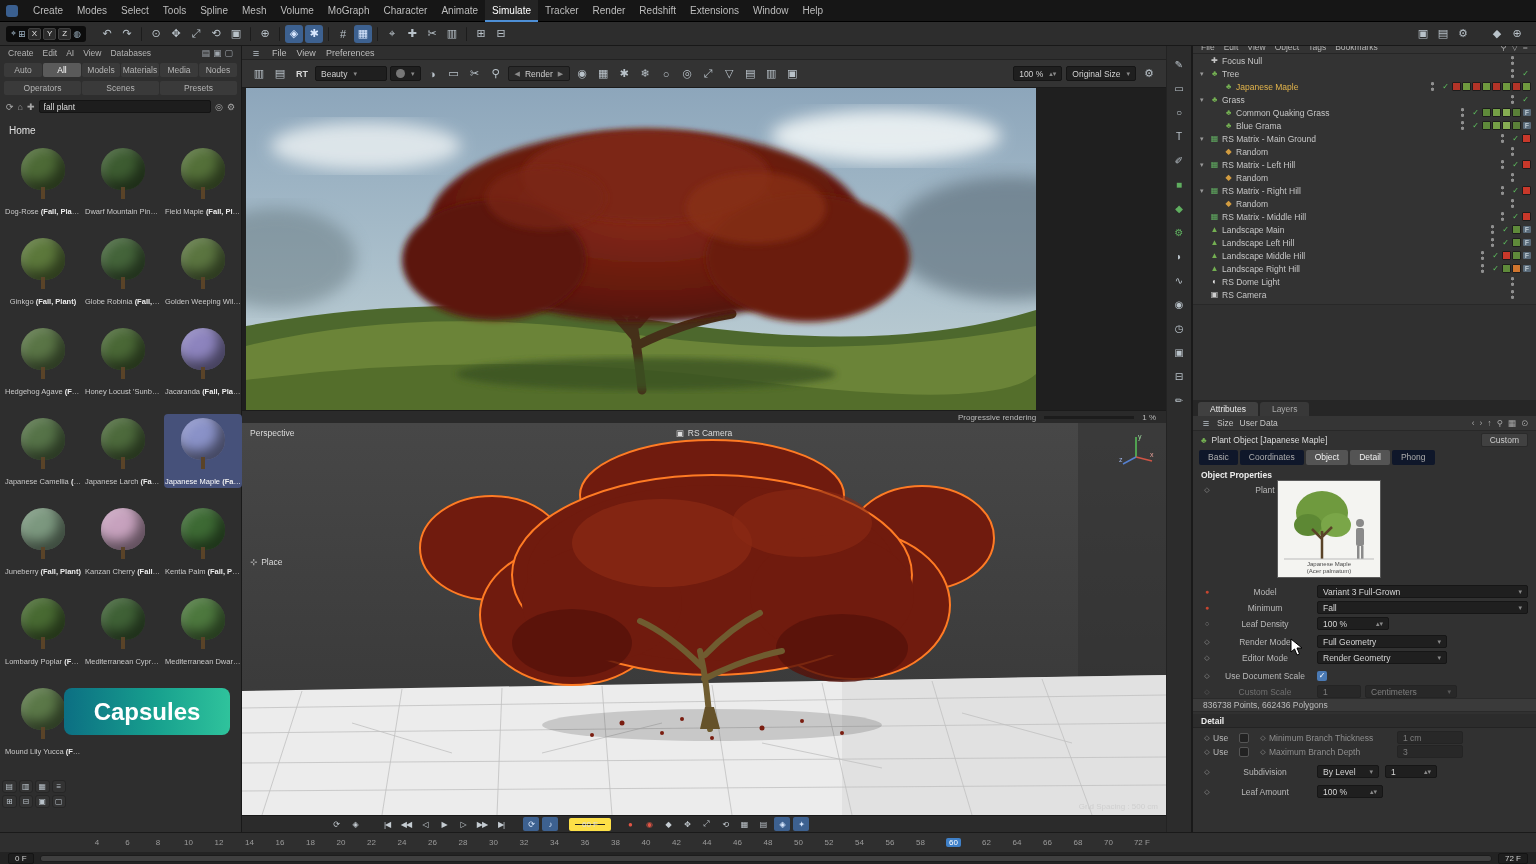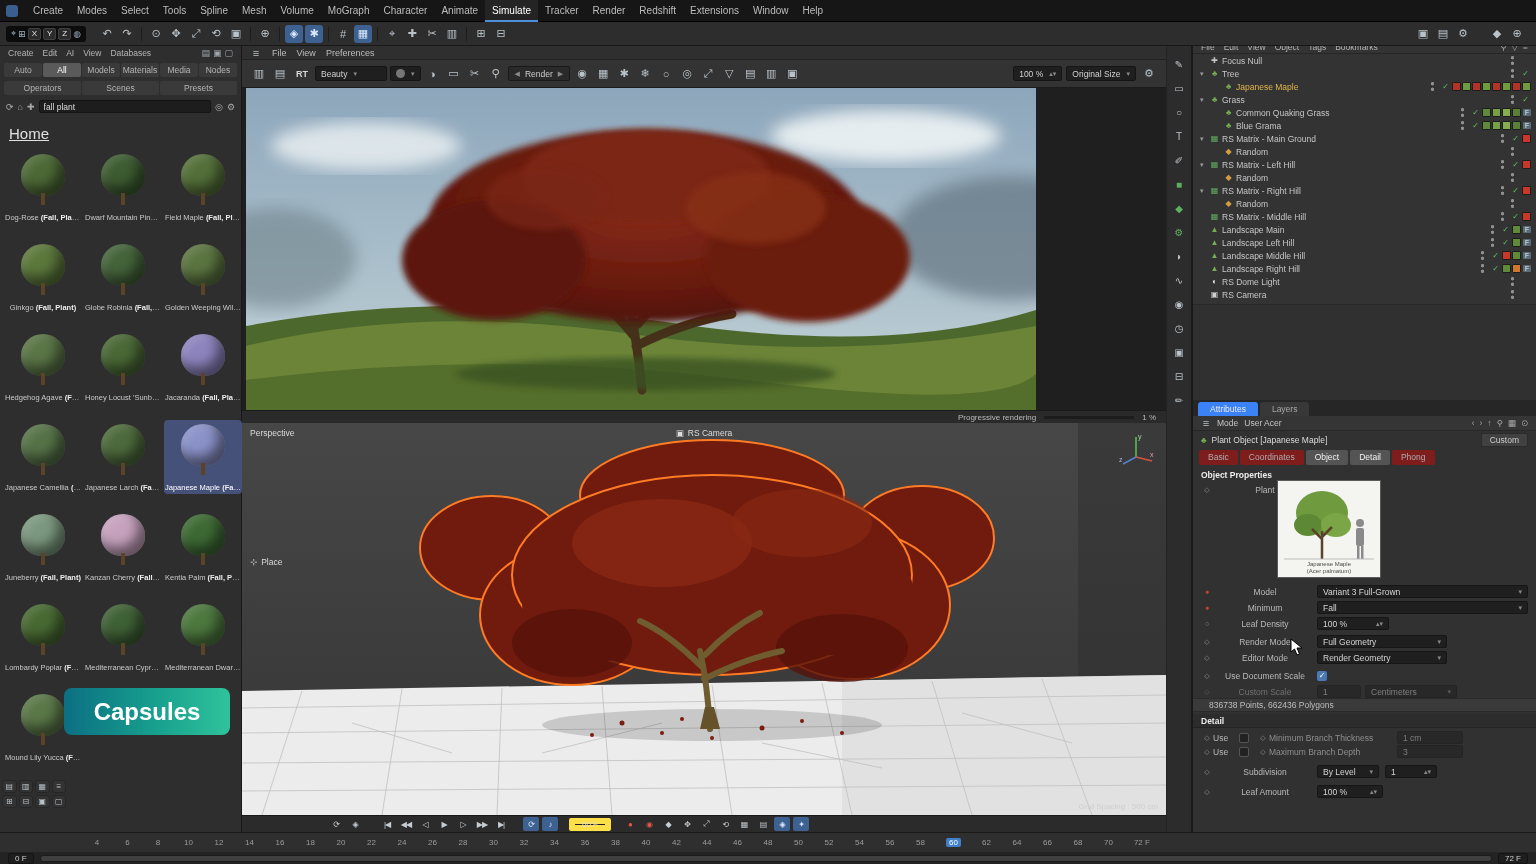--- a/index.html
+++ b/index.html
@@ -23,21 +23,21 @@
 
 .leftpanel{position:absolute;top:46px;left:0;width:242px;bottom:32px;background:#2e2e2e;border-right:1px solid #191919;}
 .lp-menu{height:14px;display:flex;gap:9px;padding:0 8px;font-size:8.5px;color:#b5b5b5;align-items:center;}
 .lp-winicons{margin-left:auto;display:flex;gap:3px;font-size:9px;color:#9fa6ad;}
 .lp-tabs{display:flex;gap:1px;padding:3px 4px 1px;}
 .ltab{flex:1;text-align:center;font-size:8.5px;color:#b5b5b5;background:#3a3a3a;padding:2px 0;border-radius:2px;}
 .ltab.active{background:#5a5a5a;color:#fff;}
 .searchrow{display:flex;align-items:center;gap:4px;padding:4px 6px 2px;}
 .sico{font-size:9px;color:#a8a8a8;}
 .searchinput{flex:1;height:13px;background:#1d1d1d;border:1px solid #141414;color:#ddd;font-size:8.5px;padding:0 4px;border-radius:2px;outline:none;}
-.homelbl{font-size:15px;color:#e0e0e0;padding:10px 9px 0;text-decoration:underline;}
+.homelbl{font-size:10px;color:#e0e0e0;padding:10px 9px 0;}
 .pgrid{display:grid;grid-template-columns:repeat(3,1fr);gap:16px 2px;padding:8px 4px;}
 .pcell{width:78px;padding:2px 1px;border-radius:4px;}
 .pcell.selected{background:#46517a;}
 .pthumb{height:56px;position:relative;}
 .pfol{width:44px;height:42px;margin:2px auto 0;border-radius:50% 50% 46% 46%;box-shadow:inset -7px -9px 12px rgba(0,0,0,.5),inset 4px 4px 8px rgba(255,255,255,.14);}
 .ptrunk{width:4px;height:12px;background:#5a4328;margin:-3px auto 0;}
 .pcap{font-size:7.5px;color:#c9c9c9;text-align:center;white-space:nowrap;overflow:hidden;text-overflow:ellipsis;margin-top:3px;}
 .pcap .pmeta{font-weight:bold;color:#eee;}
 .pcell.selected .pcap{color:#fff;}
 
@@ -70,21 +70,21 @@
 .rlabel{background:#1e1e1e;border:1px solid #141414;padding:0 6px;height:11px;display:flex;align-items:center;border-radius:2px;}
 .blicons{position:absolute;left:2px;top:780px;width:64px;display:grid;grid-template-columns:repeat(4,1fr);gap:2px;z-index:2;}
 .blicons .tbi{min-width:14px;height:13px;font-size:8px;background:#333;border:1px solid #262626;}
 
 .strip{position:absolute;left:1166px;top:46px;width:26px;bottom:32px;background:#2c2c2c;border-left:1px solid #232323;border-right:1px solid #191919;display:flex;flex-direction:column;align-items:center;gap:7px;padding-top:10px;}
 .strip .tbi{min-width:17px;height:17px;font-size:10px;}
 
 .rpanel{position:absolute;top:22px;right:0;width:344px;bottom:32px;background:#313131;border-left:1px solid #191919;font-size:8.5px;}
 .rtabs{position:absolute;top:0;left:0;right:0;height:18px;background:#262626;display:flex;align-items:flex-end;gap:2px;padding-left:5px;}
 .rtab{color:#a8a8a8;background:#383838;padding:2px 12px;border-radius:3px 3px 0 0;}
-.rtab.active{background:#3b82f6;color:#ebebeb;}
+.rtab.active{background:#404040;color:#ebebeb;}
 .rtabs .tbi{margin-left:auto;margin-right:4px;}
 .rmenu{position:absolute;top:18px;left:0;right:0;height:14px;display:flex;gap:9px;align-items:center;padding:0 8px;color:#b5b5b5;background:#333;border-bottom:1px solid #262626;}
 .rmenu .ricoset{margin-left:auto;display:flex;gap:5px;color:#a6a6a6;}
 .otree{position:absolute;top:32px;left:0;right:0;height:250px;background:#333;overflow:hidden;}
 .orow{height:13px;display:flex;align-items:center;padding:0 5px;color:#c6c6c6;}
 .oind{display:inline-block;height:1px;}
 .oexp{width:9px;font-size:7px;color:#9a9a9a;}
 .oicn{width:11px;font-size:8px;text-align:center;}
 .onm{margin-left:2px;white-space:nowrap;}
 .ofill{flex:1;}
@@ -95,32 +95,32 @@
 .fchip{font-size:6.5px;background:#5a6b7a;color:#e8f2f8;padding:0 2px;border-radius:1px;margin-left:2px;}
 .fchip:empty{visibility:hidden;width:0;padding:0;margin:0;}
 .ospacer{position:absolute;top:282px;left:0;right:0;height:96px;background:#303030;border-top:1px solid #282828;}
 
 .attrtabs{position:absolute;top:378px;left:0;right:0;height:16px;background:#262626;display:flex;align-items:flex-end;gap:2px;padding-left:5px;}
 .amode{position:absolute;top:394px;left:0;right:0;height:15px;display:flex;align-items:center;gap:6px;padding:0 8px;background:#353535;border-bottom:1px solid #282828;color:#c5c5c5;}
 .amode .ricoset{margin-left:auto;display:flex;gap:5px;color:#a6a6a6;}
 .atitle{position:absolute;top:410px;left:0;right:0;height:16px;display:flex;align-items:center;gap:5px;padding:0 8px;color:#dcdcdc;}
 .custombtn{margin-left:auto;background:#414141;border:1px solid #2a2a2a;border-radius:2px;padding:1px 8px;color:#ccc;}
 .ptabs{position:absolute;top:428px;left:0;right:0;height:15px;display:flex;gap:2px;padding:0 6px;}
-.ptab{background:#7f1d1d;color:#adadad;padding:2px 9px;border-radius:2px;}
+.ptab{background:#0f172a;color:#adadad;padding:2px 9px;border-radius:2px;}
 .ptab.active{background:#545454;color:#f0f0f0;}
 .asect{position:absolute;left:0;right:0;height:13px;display:flex;align-items:center;padding-left:8px;color:#ededed;font-weight:bold;}
 .arow{position:absolute;left:0;right:8px;height:15px;display:flex;align-items:center;color:#b9b9b9;}
 .adot{width:12px;text-align:center;margin-left:8px;font-size:7px;color:#8a8a8a;}
 .albl{width:104px;text-align:center;}
 .afld{background:#1f1f1f;border:1px solid #161616;border-radius:2px;height:13px;display:flex;align-items:center;justify-content:space-between;gap:4px;padding:0 5px;color:#d5d5d5;}
 .afld.grow{flex:1;}
 .cbx{width:10px;height:10px;background:#4a7ab5;border-radius:2px;color:#fff;font-size:8px;display:flex;align-items:center;justify-content:center;}
 .cbx.off{background:#222;border:1px solid #555;color:transparent;}
 .disabled{opacity:.45;}
-.stats{position:absolute;top:676px;left:0;right:0;height:14px;background:#3a3a3a;border-top:1px solid #2a2a2a;border-bottom:1px solid #2a2a2a;display:flex;align-items:center;padding-left:16px;color:#bdbdbd;}
+.stats{position:absolute;top:676px;left:0;right:0;height:14px;background:#3a3a3a;border-top:1px solid #2a2a2a;border-bottom:1px solid #2a2a2a;display:flex;align-items:center;padding-left:10px;color:#bdbdbd;}
 .dethdr{position:absolute;top:692px;left:0;right:0;height:14px;background:#2c2c2c;border-bottom:1px solid #232323;display:flex;align-items:center;padding-left:8px;color:#ececec;font-weight:bold;}
 .preview{position:absolute;left:84px;top:458px;width:104px;height:98px;background:#f4f4f1;border:1px solid #5a5a5a;}
 .pvcap{position:absolute;bottom:2px;left:0;right:0;text-align:center;font-size:6px;color:#4a4a4a;line-height:7px;}
 
 .capsules{position:absolute;left:64px;top:688px;width:166px;height:47px;border-radius:8px;background:linear-gradient(90deg,#0c6f83,#17a08e 55%,#2fc39c);display:flex;align-items:center;justify-content:center;color:#fff;font-weight:bold;font-size:24px;z-index:50;}
 .titlebox{position:absolute;left:64px;top:757px;width:433px;height:53px;background:#fff;border-radius:3px;display:flex;align-items:center;padding-left:17px;color:#141414;font-weight:800;font-size:26px;z-index:50;}
 .cursor{position:absolute;left:1290px;top:638px;z-index:60;}
 </style>
 </head>
 <body>
@@ -889,22 +889,22 @@
 
     <div class="attrtabs">
       <div style="display:flex;gap:2px">
 
       <span class="rtab active">Attributes</span>
           <span class="rtab">Layers</span>
         </div>
     </div>
     <div class="amode">
       <span class="tbi" style="min-width:10px">≡</span>
-      <span>Mode</span>
-      <span>User Acer</span>
+      <span>Size</span>
+      <span>User Data</span>
       <span class="ricoset">
 
       <span>‹</span>
           <span>›</span>
           <span>↑</span>
           <span>⚲</span>
           <span>▦</span>
           <span>⊙</span>
         </span>
     </div>

